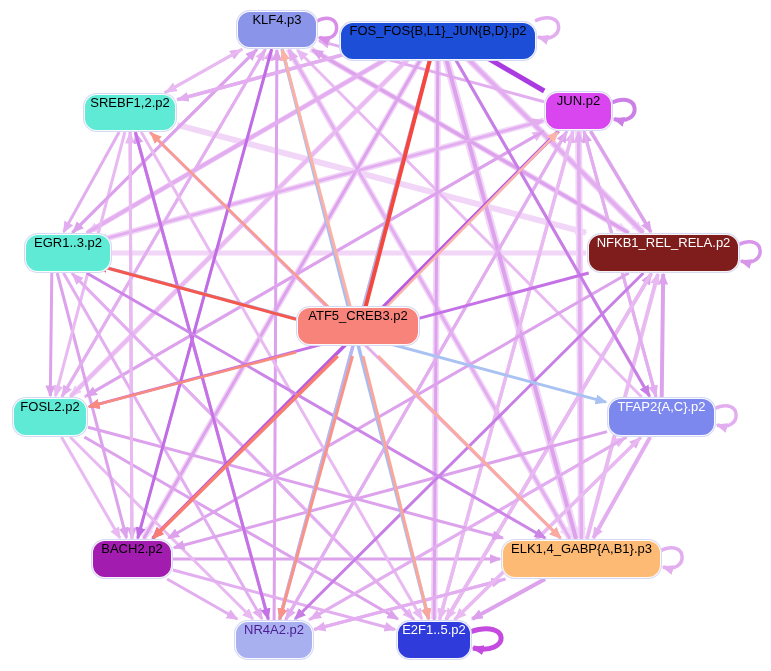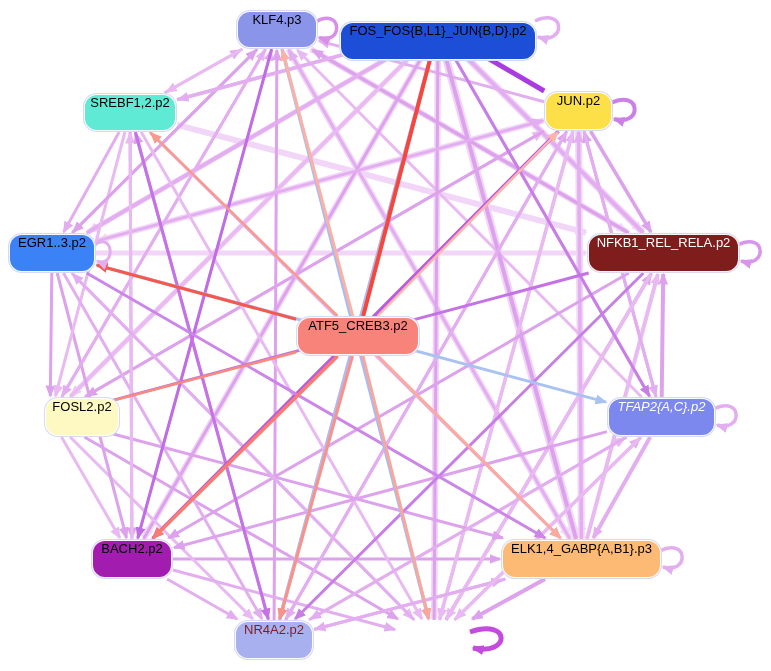--- a/index.html
+++ b/index.html
@@ -227,40 +227,43 @@
 
 <div class="node" style="left: 237px; top: 11px; width: 80px; height: 37px; background: rgb(138, 148, 232); color: rgb(0, 0, 0);">
       <span>KLF4.p3</span>
     </div>
     <div class="node" style="left: 340px; top: 22px; width: 196px; height: 38px; background: #1d4ed8; color: rgb(0, 0, 0);">
       <span>FOS_FOS{B,L1}_JUN{B,D}.p2</span>
     </div>
     <div class="node" style="left: 84px; top: 94px; width: 92px; height: 37px; background: #5eead4; color: rgb(0, 0, 0);">
       <span>SREBF1,2.p2</span>
     </div>
-    <div class="node" style="left: 545px; top: 92px; width: 67px; height: 38px; background: #fde047; color: rgb(0, 0, 0);">
+    <div class="node" style="left: 545px; top: 92px; width: 67px; height: 38px; background: #d946ef; color: rgb(0, 0, 0);">
       <span>JUN.p2</span>
     </div>
-    <div class="node" style="left: 9px; top: 234px; width: 86px; height: 38px; background: #3b82f6; color: rgb(0, 0, 0);">
+    <div class="node" style="left: 25px; top: 234px; width: 86px; height: 38px; background: #5eead4; color: rgb(0, 0, 0);">
       <span>EGR1..3.p2</span>
     </div>
     <div class="node" style="left: 588px; top: 234px; width: 151px; height: 38px; background: #7f1d1d; color: rgb(255, 255, 255);">
       <span>NFKB1_REL_RELA.p2</span>
     </div>
-    <div class="node" style="left: 297px; top: 317px; width: 122px; height: 38px; background: rgb(248, 131, 123); color: rgb(0, 0, 0);">
+    <div class="node" style="left: 297px; top: 307px; width: 122px; height: 38px; background: rgb(248, 131, 123); color: rgb(0, 0, 0);">
       <span>ATF5_CREB3.p2</span>
     </div>
-    <div class="node" style="left: 13px; top: 398px; width: 74px; height: 38px; background: #fef9c3; color: rgb(0, 0, 0); margin-left: 32px;">
+    <div class="node" style="left: 13px; top: 398px; width: 74px; height: 38px; background: #5eead4; color: rgb(0, 0, 0);">
       <span>FOSL2.p2</span>
     </div>
-    <div class="node" style="left: 608px; top: 398px; width: 107px; height: 38px; background: rgb(125, 136, 238); color: rgb(255, 255, 255); font-style: italic;">
+    <div class="node" style="left: 608px; top: 398px; width: 107px; height: 38px; background: rgb(125, 136, 238); color: rgb(255, 255, 255);">
       <span>TFAP2{A,C}.p2</span>
     </div>
     <div class="node" style="left: 92px; top: 540px; width: 80px; height: 38px; background: #a21caf; color: rgb(0, 0, 0);">
       <span>BACH2.p2</span>
     </div>
     <div class="node" style="left: 502px; top: 540px; width: 159px; height: 38px; background: #fdba74; color: rgb(0, 0, 0);">
       <span>ELK1,4_GABP{A,B1}.p3</span>
     </div>
-    <div class="node" style="left: 235px; top: 621px; width: 78px; height: 38px; background: rgb(169, 176, 239); color: #7f1d1d;">
+    <div class="node" style="left: 235px; top: 621px; width: 78px; height: 38px; background: rgb(169, 176, 239); color: #4c1d95;">
       <span>NR4A2.p2</span>
+    </div>
+    <div class="node" style="left: 397px; top: 621px; width: 74px; height: 38px; background: rgb(47, 59, 219); color: rgb(255, 255, 255);">
+      <span>E2F1..5.p2</span>
     </div>
   </div>
 
 </body></html>

